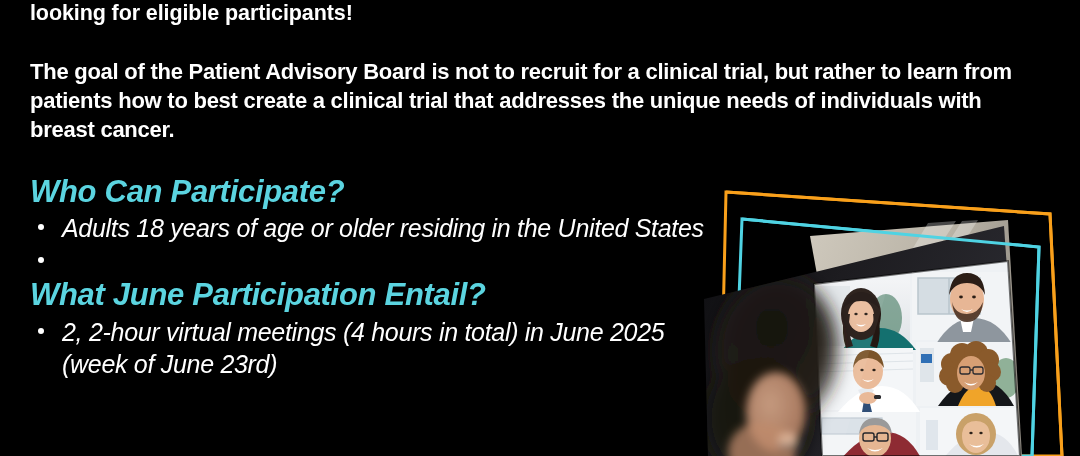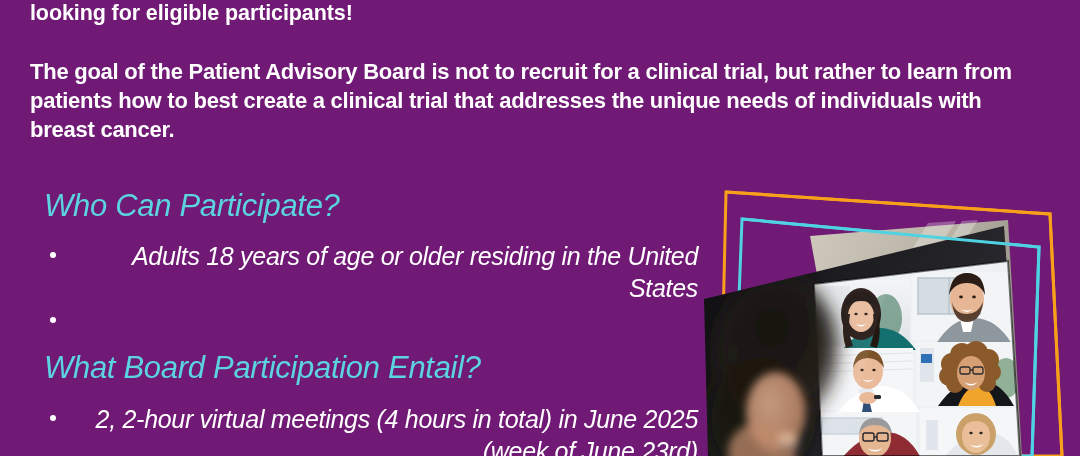--- a/index.html
+++ b/index.html
@@ -12,21 +12,21 @@
     overflow: hidden;
     background: #1158a8;
     font-family: "Liberation Sans", sans-serif;
     position: relative;
   }
   #flyer {
     position: absolute;
     inset: 0;
     width: 1080px;
     height: 456px;
-    background: #701a75;
+    background: #000000;
     overflow: hidden;
   }
 
   
   .text-col {
     position: absolute;
     left: 30px;
     top: -30px;
     width: 680px;
   }
@@ -47,37 +47,36 @@
     color: #ffffff;
     line-height: 1.33;
     letter-spacing: -0.25px;
     margin: 0;
     padding-top: 29px;
     width: 1000px;
   }
 
   .section-head {
     font-size: 31px;
-    font-weight: normal;
+    font-weight: bold;
     font-style: italic;
     color: #5bd4e0;
     letter-spacing: -0.3px;
     line-height: 1.05;
-    margin: 14px;
+    margin: 0;
     padding-top: 31px;
   }
   .section-head.second {
     padding-top: 34px;
   }
 
   ul.bullets {
-    margin: 12px;
+    margin: 0;
     padding: 4px 0 0 0;
     list-style: none;
-    text-align: right;
   }
   ul.bullets li {
     position: relative;
     padding-left: 32px;
     font-size: 25px;
     font-style: italic;
     color: #ffffff;
     line-height: 1.28;
     letter-spacing: -0.3px;
     margin-bottom: 1px;
@@ -131,21 +130,21 @@
     <ul class="bullets">
       <li>
         <span class="dot"></span>
         <span>Adults 18 years of age or older residing in the United States</span>
       </li>
       <li>
         <span class="dot"></span>
       </li>
     </ul>
 
-    <h2 class="section-head second">What Board Participation Entail?</h2>
+    <h2 class="section-head second">What June Participation Entail?</h2>
 
     <ul class="bullets">
       <li>
         <span class="dot"></span>
         <span>2, 2-hour virtual meetings (4 hours in total) in June 2025 (week of June 23rd)</span>
       </li>
     </ul>
 
   </div>
 

